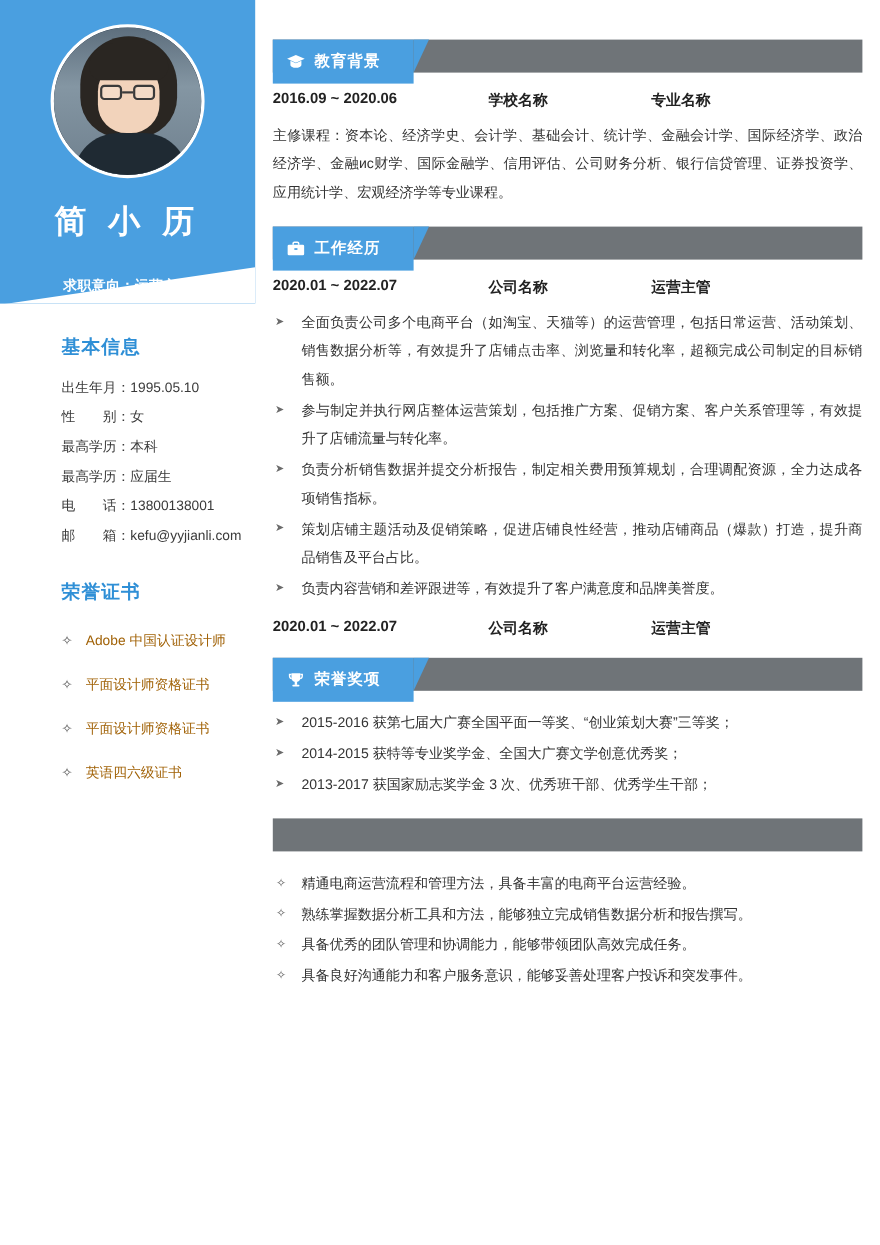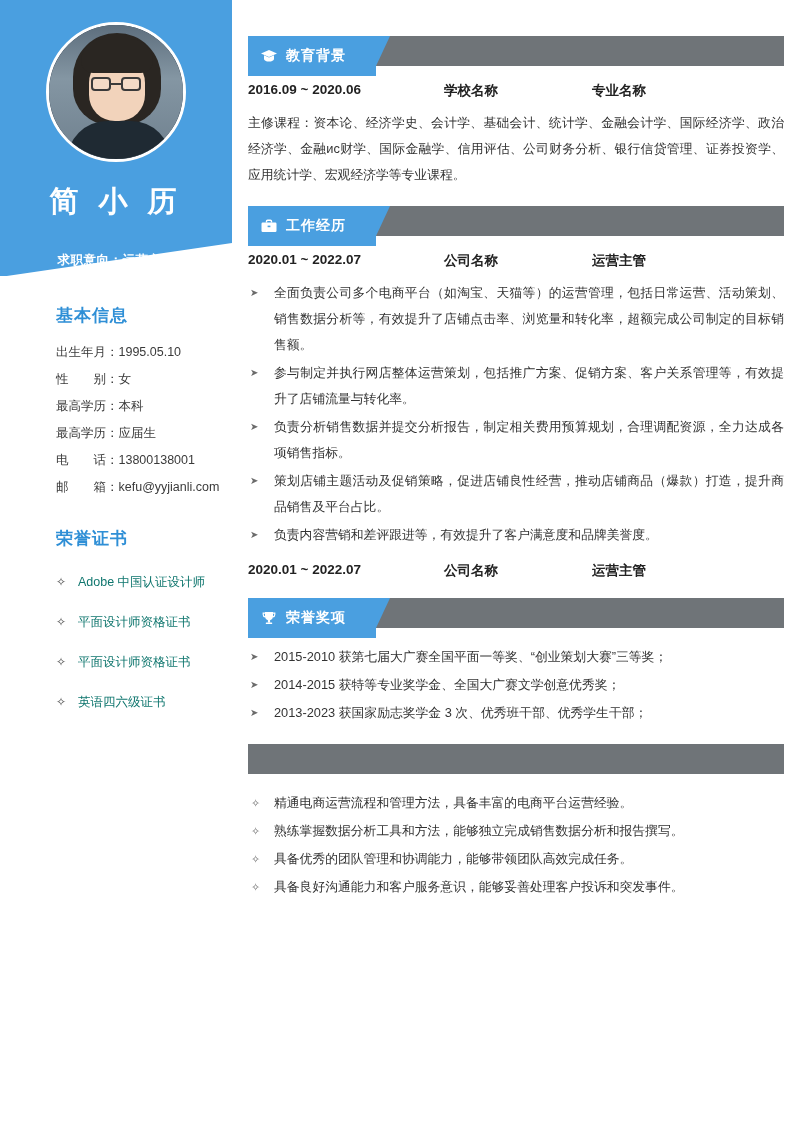--- a/index.html
+++ b/index.html
@@ -129,21 +129,21 @@
   .info-list li {
     font-size: 12.5px;
     color: #3a3a3a;
     line-height: 27px;
     white-space: nowrap;
   }
 
   .cert-list { list-style: none; margin-top: 2px; }
   .cert-list li {
     font-size: 12.5px;
-    color: #0f766e;
+    color: #a16207;
     line-height: 40px;
     position: relative;
     padding-left: 22px;
     white-space: nowrap;
   }
   .cert-list li::before {
     content: "\2727";
     position: absolute;
     left: 0; top: 0;
     color: #5a5a5a;
@@ -356,23 +356,23 @@
                 <path d="M5 4.2 H3.2 V5.6 C3.2 7 4.2 7.8 5.2 7.9" fill="none" stroke="#fff" stroke-width="1.2"></path>
                 <path d="M13 4.2 H14.8 V5.6 C14.8 7 13.8 7.8 12.8 7.9" fill="none" stroke="#fff" stroke-width="1.2"></path>
                 <rect x="7.9" y="11" width="2.2" height="2.6" fill="#fff"></rect>
                 <rect x="5.8" y="13.4" width="6.4" height="1.6" rx="0.6" fill="#fff"></rect>
               </svg>
           </span>
           <span>荣誉奖项</span>
         </div>
       </div>
       <ul class="bullets arrow">
-        <li>2015-2010 获第七届大广赛全国平面一等奖、“创业策划大赛”三等奖；</li>
+        <li>2015-2016 获第七届大广赛全国平面一等奖、“创业策划大赛”三等奖；</li>
         <li>2014-2015 获特等专业奖学金、全国大广赛文学创意优秀奖；</li>
-        <li>2013-2023 获国家励志奖学金 3 次、优秀班干部、优秀学生干部；</li>
+        <li>2013-2017 获国家励志奖学金 3 次、优秀班干部、优秀学生干部；</li>
       </ul>
     </div>
 
     <div class="sec">
       <div class="sec-head">
         <div class="bar"></div>
       </div>
       <ul class="bullets diamond">
         <li>精通电商运营流程和管理方法，具备丰富的电商平台运营经验。</li>
         <li>熟练掌握数据分析工具和方法，能够独立完成销售数据分析和报告撰写。</li>

